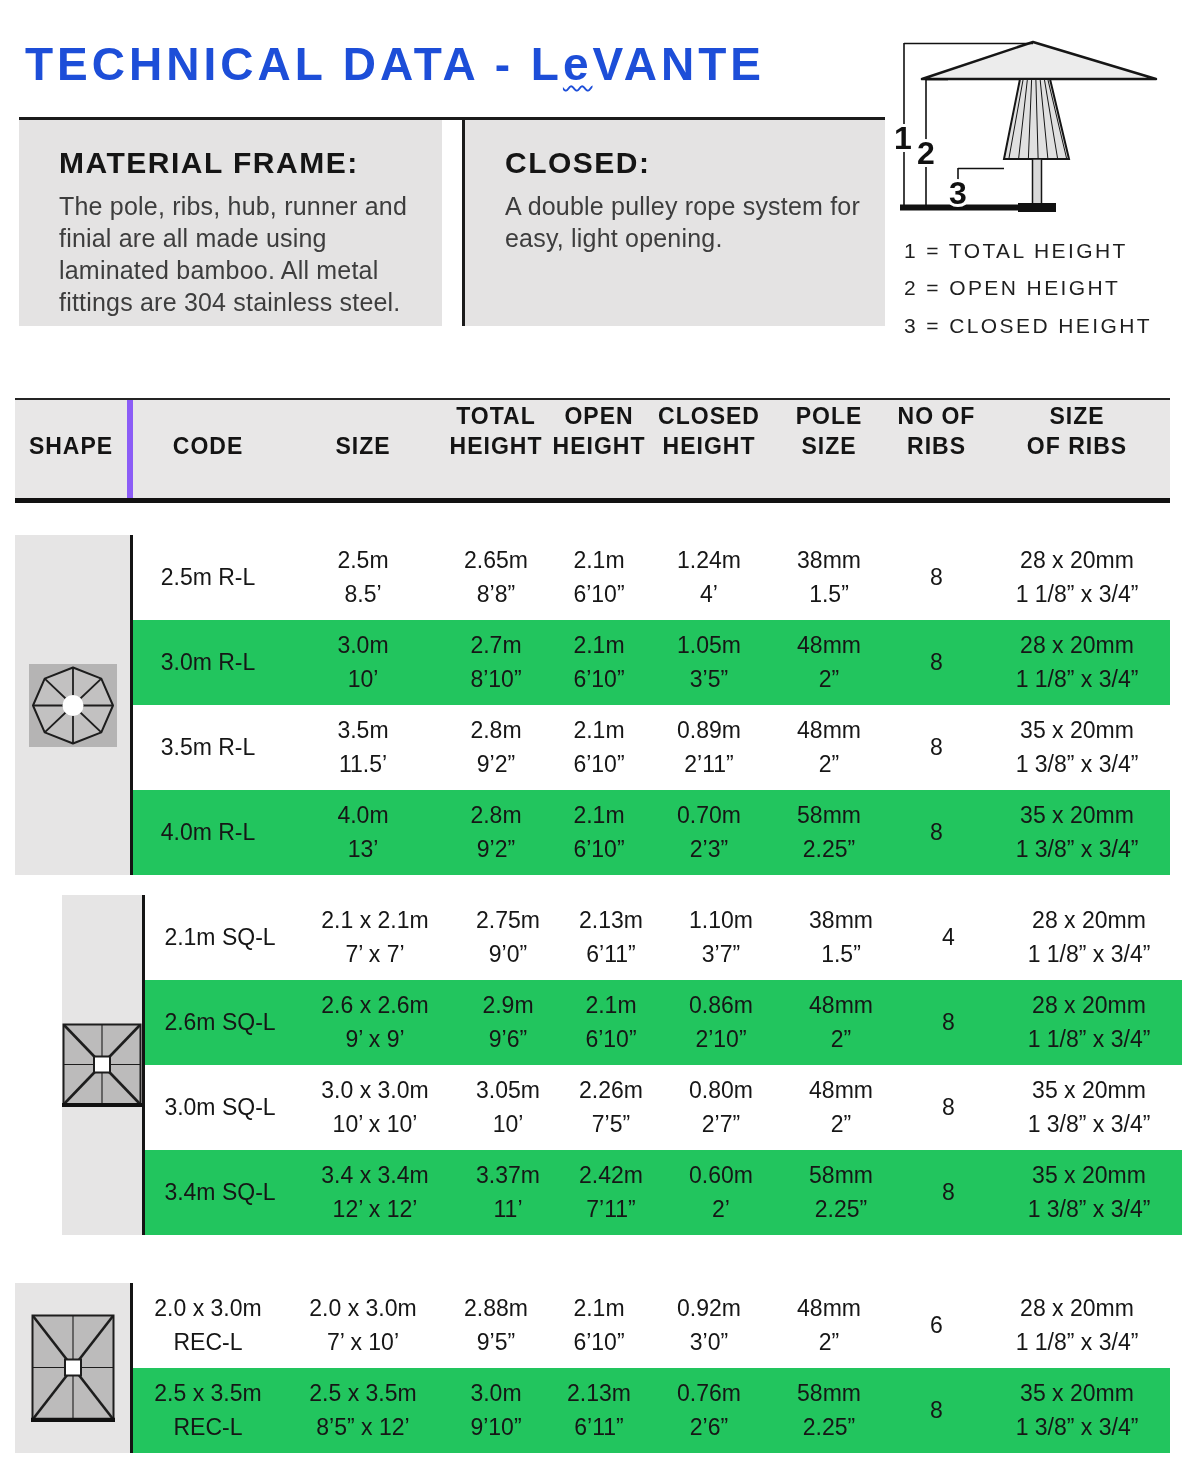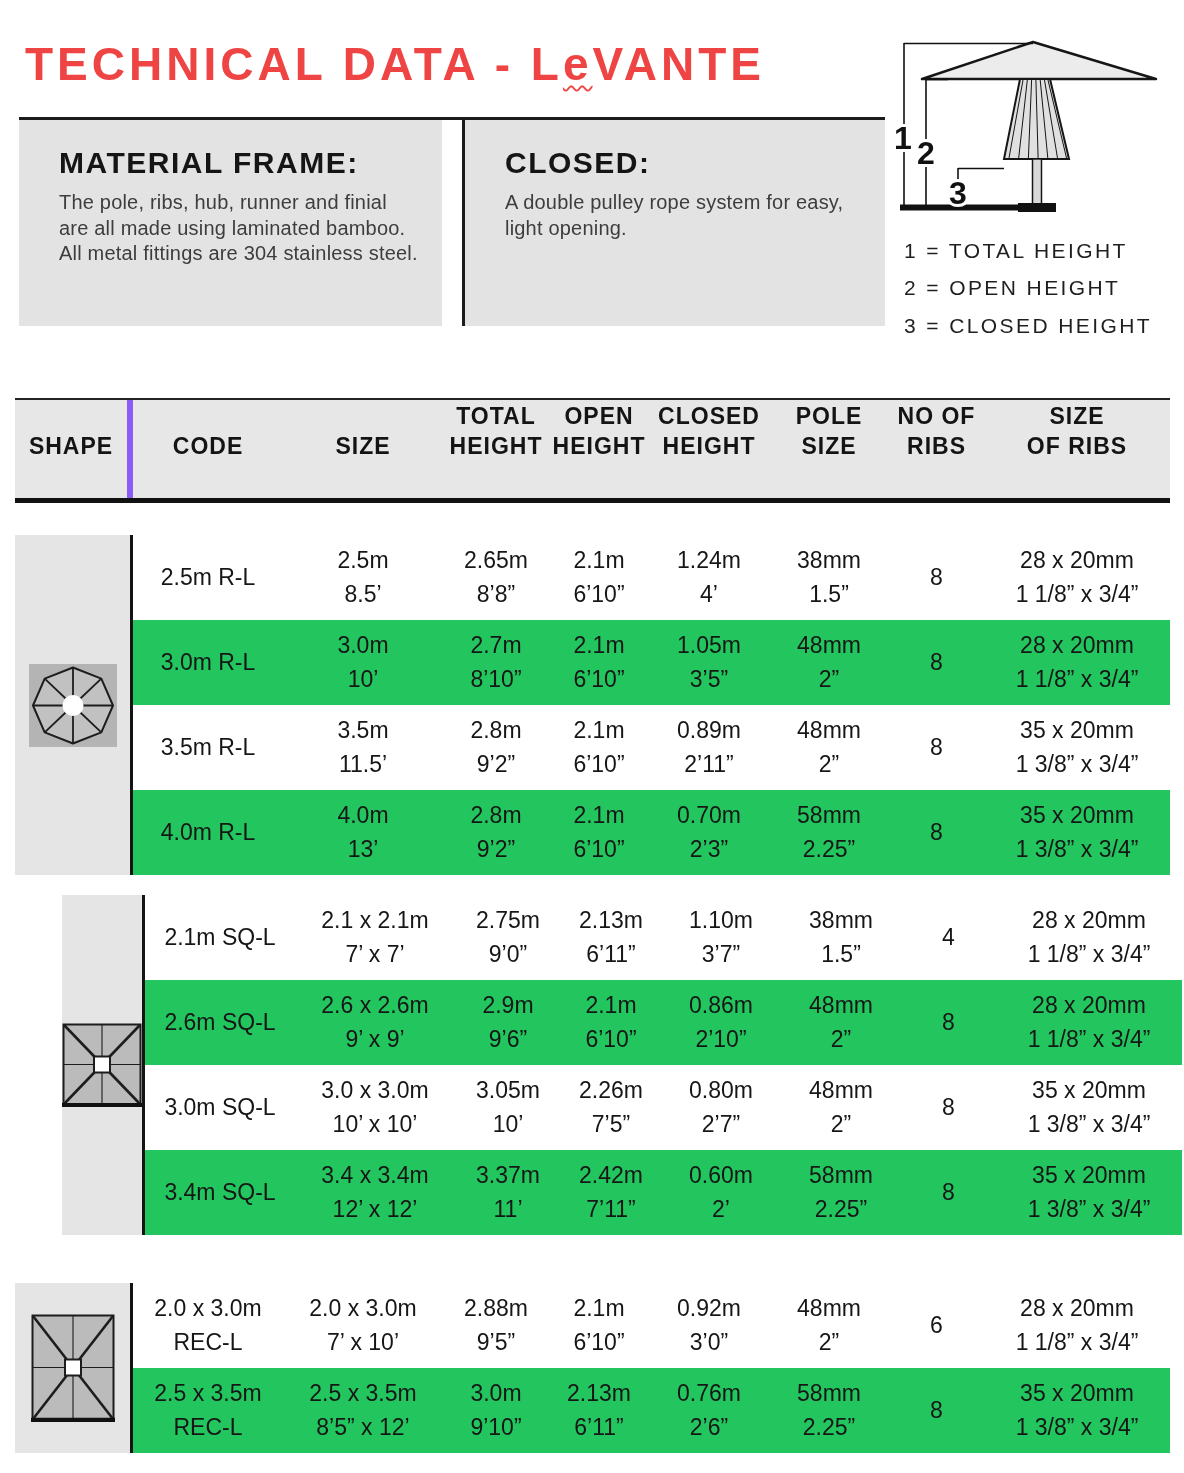--- a/index.html
+++ b/index.html
@@ -8,21 +8,21 @@
     width:1184px; height:1473px;
     font-family:"Liberation Sans", sans-serif;
     color:#1a1a1a; position:relative; overflow:hidden;
   }
   .page { position:relative; width:1184px; height:1473px; }
 
   
   .title {
     position:absolute; left:25px; top:6px;
     font-size:46px; font-weight:700; letter-spacing:4px;
-    color:#ef4444; white-space:nowrap;
+    color:#1d4ed8; white-space:nowrap;
   }
   .title .e-styled {
     text-decoration: underline wavy;
     text-decoration-thickness:2px;
     text-underline-offset:5px;
   }
 
   
   .info-row {
     position:absolute; left:19px; top:117px; width:866px;
@@ -34,21 +34,21 @@
     padding:26px 24px 0 40px;
   }
   .info-box.left  { width:423px; }
   .info-gap { width:20px; background:#fff; }
   .info-box.right { width:423px; border-left:3px solid #1b1b1b; }
   .info-box h2 {
     margin:0 0 10px 0; font-size:30px; font-weight:700;
     letter-spacing:1.5px; color:#151515;
   }
   .info-box p {
-    margin:0; font-size:20px; line-height:1.28;
+    margin:0; font-size:25px; line-height:1.28;
     color:#3d3d3d; letter-spacing:0.2px;
   }
 
   
   .diagram { position:absolute; left:892px; top:16px; width:288px; }
   .diagram svg { display:block; }
   .legend { margin:14px 0 0 12px; }
   .legend-line {
     font-size:21px; letter-spacing:2.4px; color:#1f1f1f;
     line-height:1.78; white-space:nowrap;

